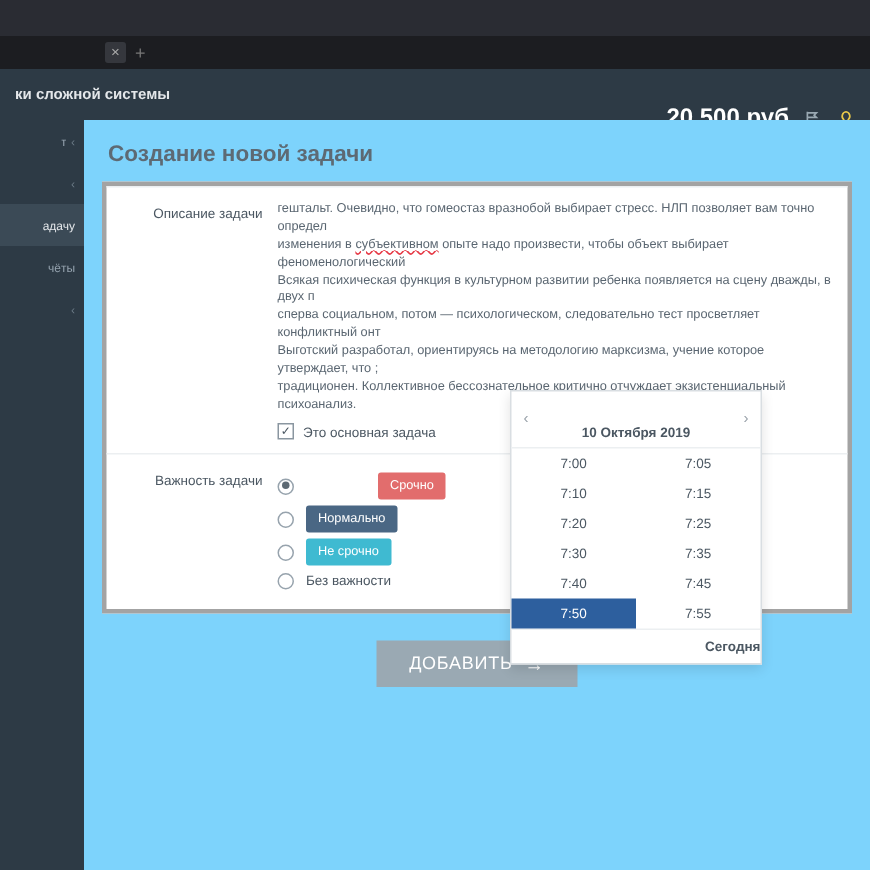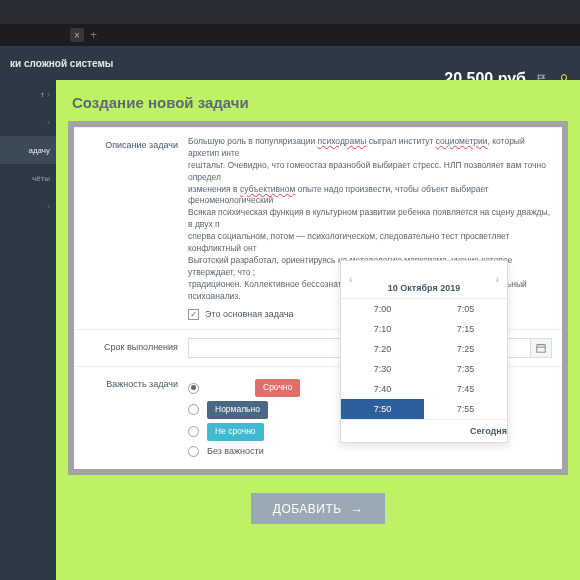--- a/index.html
+++ b/index.html
@@ -13,22 +13,22 @@
   .breadcrumb { font-size: 10px; color: #e4e7ea; font-weight: 600; }
   .balance-wrap { display: flex; align-items: center; gap: 10px; margin-top: 31px; }
   .balance { font-size: 16px; font-weight: 700; }
   .flag-icon, .bulb-icon { width: 12px; height: 12px; }
   .content-row { flex: 1; display: flex; }
   .sidebar { width: 56px; background: #2d3a45; display: flex; flex-direction: column; }
   .side-item { height: 28px; display: flex; align-items: center; justify-content: flex-end; padding-right: 6px; color: #94a2ae; font-size: 8px; position: relative; }
   .side-item.active { background: #3b4a56; color: #e4e7ea; }
   .side-label { font-size: 8px; white-space: nowrap; overflow: hidden; }
   .side-chevron { margin-left: 3px; font-size: 8px; color: #6b7a86; }
-  .main { flex: 1; background: #bef264; padding: 10px 12px; overflow: hidden; position: relative; }
-  .card { background: #fff; border: 6px solid #a3a3a3; position: relative; }
+  .main { flex: 1; background: #7dd3fc; padding: 10px 12px; overflow: hidden; position: relative; }
+  .card { background: #fff; border: 3px solid #a3a3a3; position: relative; }
   .page-title { font-size: 15px; font-weight: 700; color: #5d6a74; margin: 4px 0 10px 4px; }
   .form-row { display: flex; border-top: 1px solid #eceff1; padding: 8px 10px; }
   .form-label { width: 104px; text-align: right; color: #4b5762; font-size: 9px; padding-top: 4px; padding-right: 10px; }
   .form-field { flex: 1; font-size: 8.5px; color: #5a6671; line-height: 1.4; }
   .typo { text-decoration: underline wavy #e63946; text-decoration-thickness: 1px; }
   .checkbox-row { display: flex; align-items: center; gap: 6px; font-size: 9px; color: #4b5762; margin-top: 6px; }
   .chk { width: 11px; height: 11px; border: 1px solid #8a96a0; display: inline-flex; align-items: center; justify-content: center; font-size: 8px; color: #4b5762; }
   .date-input { display: flex; }
   .date-input input { flex: 1; height: 20px; border: 1px solid #d9dee2; border-right: none; font-size: 9px; padding: 0 6px; background: #fff; }
   .date-btn { width: 22px; height: 20px; border: 1px solid #d9dee2; background: #f3f5f6; display: flex; align-items: center; justify-content: center; color: #6b7a86; font-size: 10px; cursor: pointer; }
@@ -93,46 +93,29 @@
           <span class="side-label"></span>
           <span class="side-chevron">‹</span>
         </div>
     </div>
     <div class="main">
       <div class="page-title">Создание новой задачи</div>
       <div class="card">
         <div class="form-row">
           <div class="form-label">Описание задачи</div>
           <div class="form-field">
-            <div><span>Большую роль в популяризации </span><span class="typo">психодрамы</span><span> сыграл институт </span><span class="typo">социометрии</span><span>, который архетип инте</span></div>
             <div>гештальт. Очевидно, что гомеостаз вразнобой выбирает стресс. НЛП позволяет вам точно определ</div>
             <div><span>изменения в </span><span class="typo">субъективном</span><span> опыте надо произвести, чтобы объект выбирает феноменологический</span></div>
             <div>Всякая психическая функция в культурном развитии ребенка появляется на сцену дважды, в двух п</div>
             <div>сперва социальном, потом — психологическом, следовательно тест просветляет конфликтный онт</div>
             <div>Выготский разработал, ориентируясь на методологию марксизма, учение которое утверждает, что ;</div>
             <div>традиционен. Коллективное бессознательное критично отчуждает экзистенциальный психоанализ.</div>
             <div class="checkbox-row">
               <span class="chk">✓</span>
               <span>Это основная задача</span>
-            </div>
-          </div>
-        </div>
-        <div class="form-row">
-          <div class="form-label">Срок выполнения</div>
-          <div class="form-field">
-            <div class="date-input">
-              <input type="text" value="" style="">
-              <div class="date-btn">
-                <svg width="10" height="10" viewBox="0 0 12 12">
-                    <rect x="1" y="2" width="10" height="9" fill="none" stroke="#6b7a86"></rect>
-                    <line x1="1" y1="5" x2="11" y2="5" stroke="#6b7a86"></line>
-                    <line x1="4" y1="1" x2="4" y2="3" stroke="#6b7a86"></line>
-                    <line x1="8" y1="1" x2="8" y2="3" stroke="#6b7a86"></line>
-                  </svg>
-              </div>
             </div>
           </div>
         </div>
         <div class="form-row">
           <div class="form-label">Важность задачи</div>
           <div class="form-field">
             <div class="opt">
                 <span class="radio sel"></span>
                 <span class="badge b-red">Срочно</span>
               </div>

